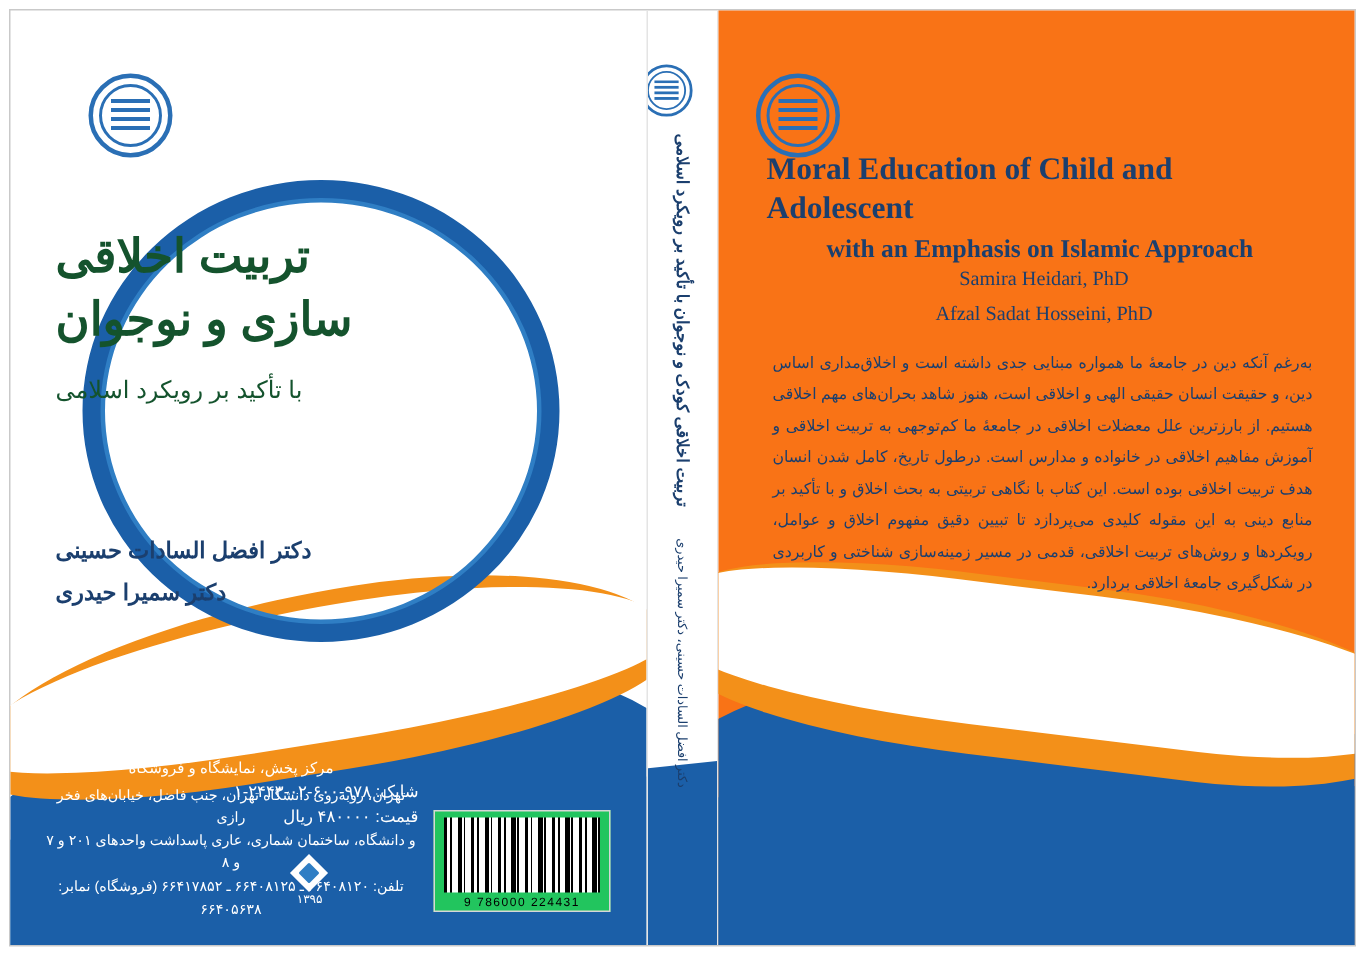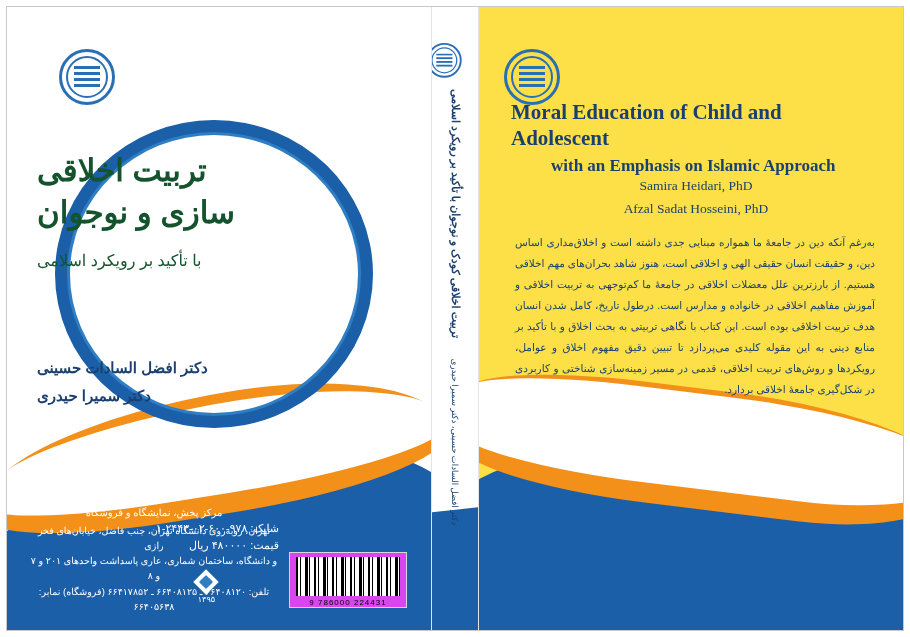--- a/index.html
+++ b/index.html
@@ -105,22 +105,22 @@
     background-size: 100% 6px;
   }
   .logo-back { left: 52px; top: 42px; }
 
   
   .barcode-box {
     position: absolute;
     right: 24px;
     bottom: 22px;
     width: 118px;
-    height: 56px;
-    background: #d946ef;
+    height: 68px;
+    background: #22c55e;
     border: 1px solid #d7d7d7;
     display: flex;
     flex-direction: column;
     align-items: center;
     justify-content: flex-start;
     padding-top: 4px;
     box-sizing: border-box;
   }
   .barcode-bars {
     width: 104px;
@@ -226,21 +226,21 @@
   }
 
   
   .front-page {
     position: absolute;
     left: 479px;
     top: 7px;
     width: 424px;
     height: 623px;
     overflow: hidden;
-    background: #fde047;
+    background: #f97316;
   }
   .front-blue-band {
     position: absolute;
     left: -60px;
     bottom: -130px;
     width: 560px;
     height: 320px;
     background: #1b5fa8;
     border-radius: 55% 45% 0 0 / 130px 130px 0 0;
     transform: rotate(5deg);

